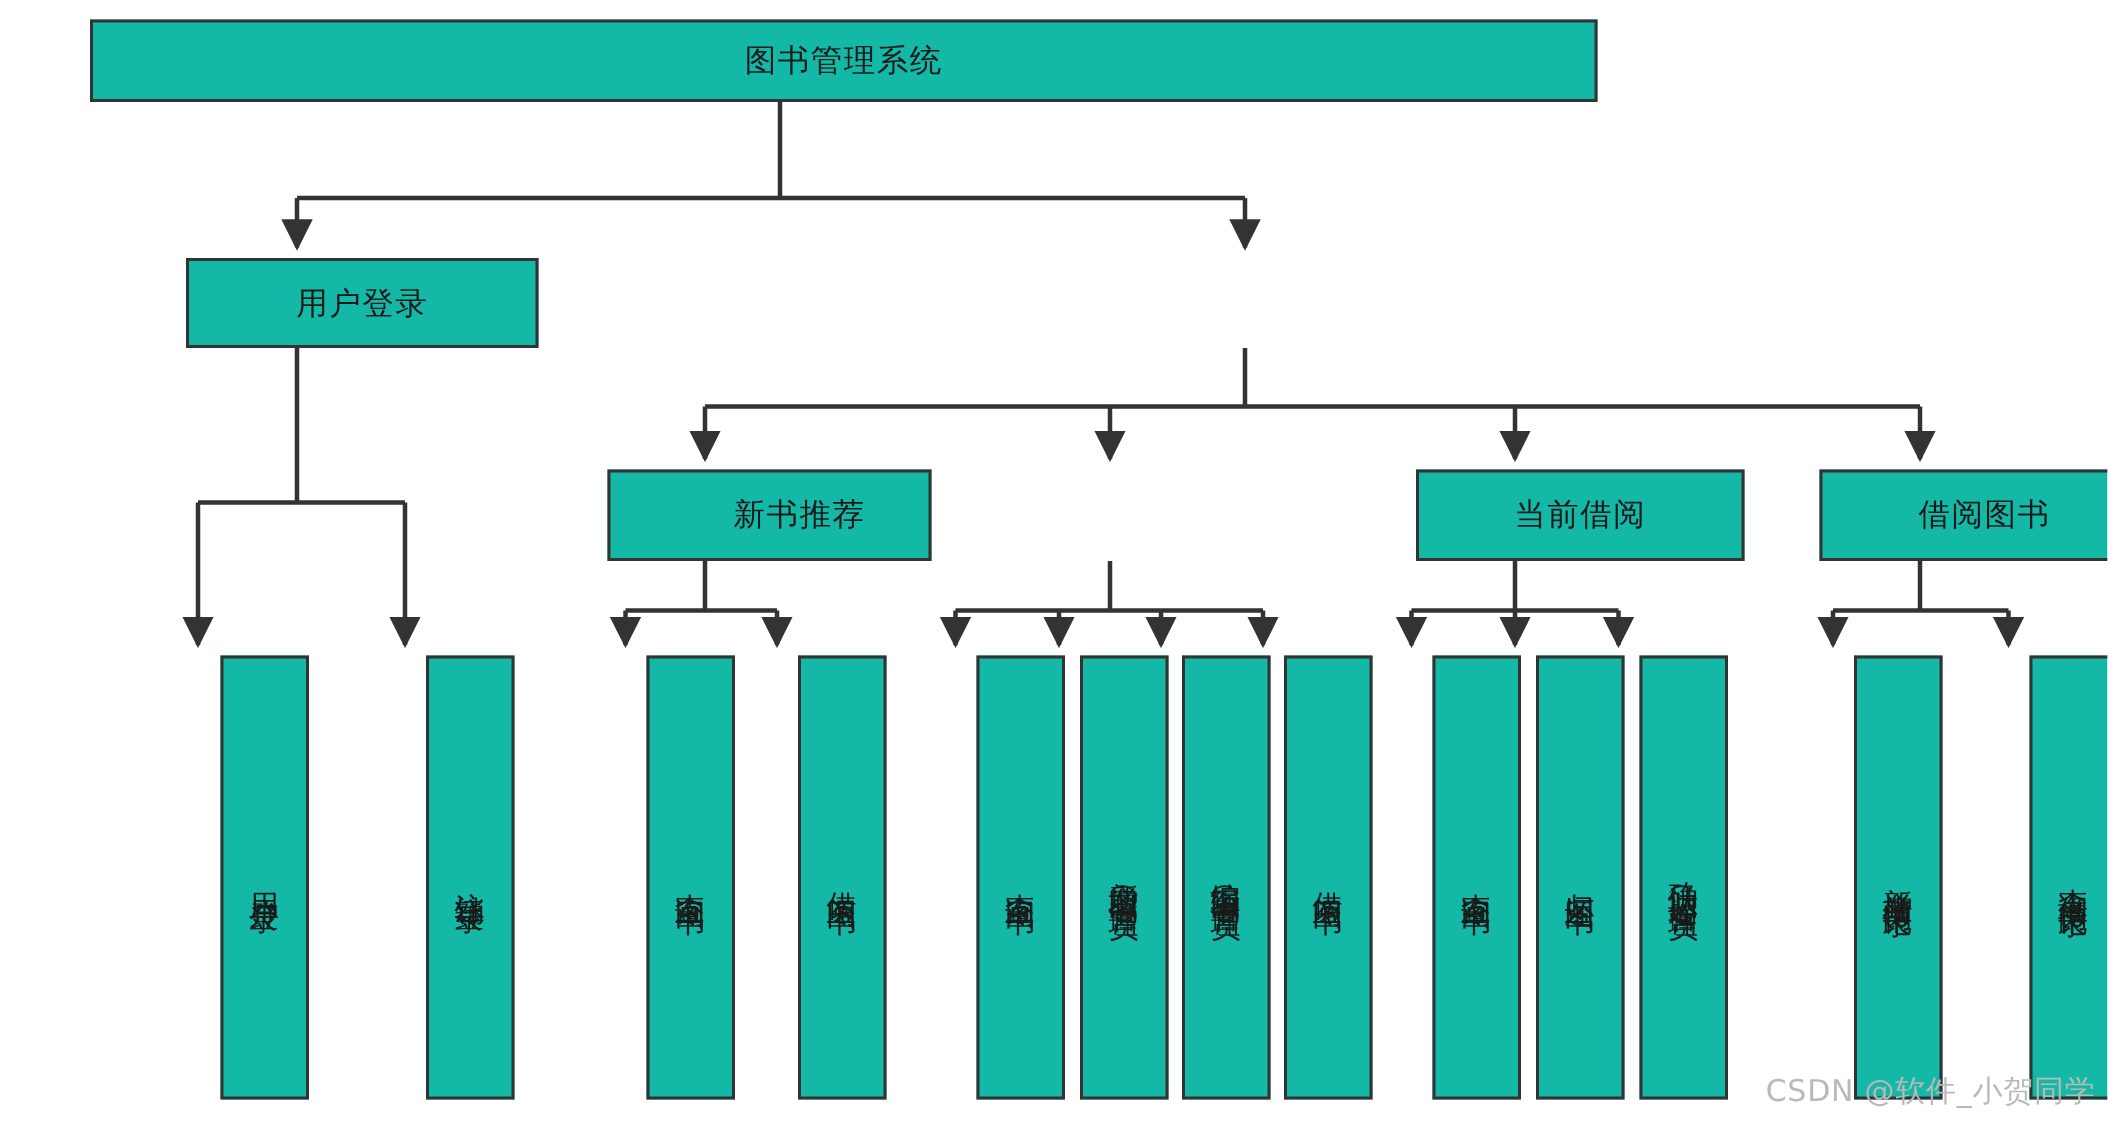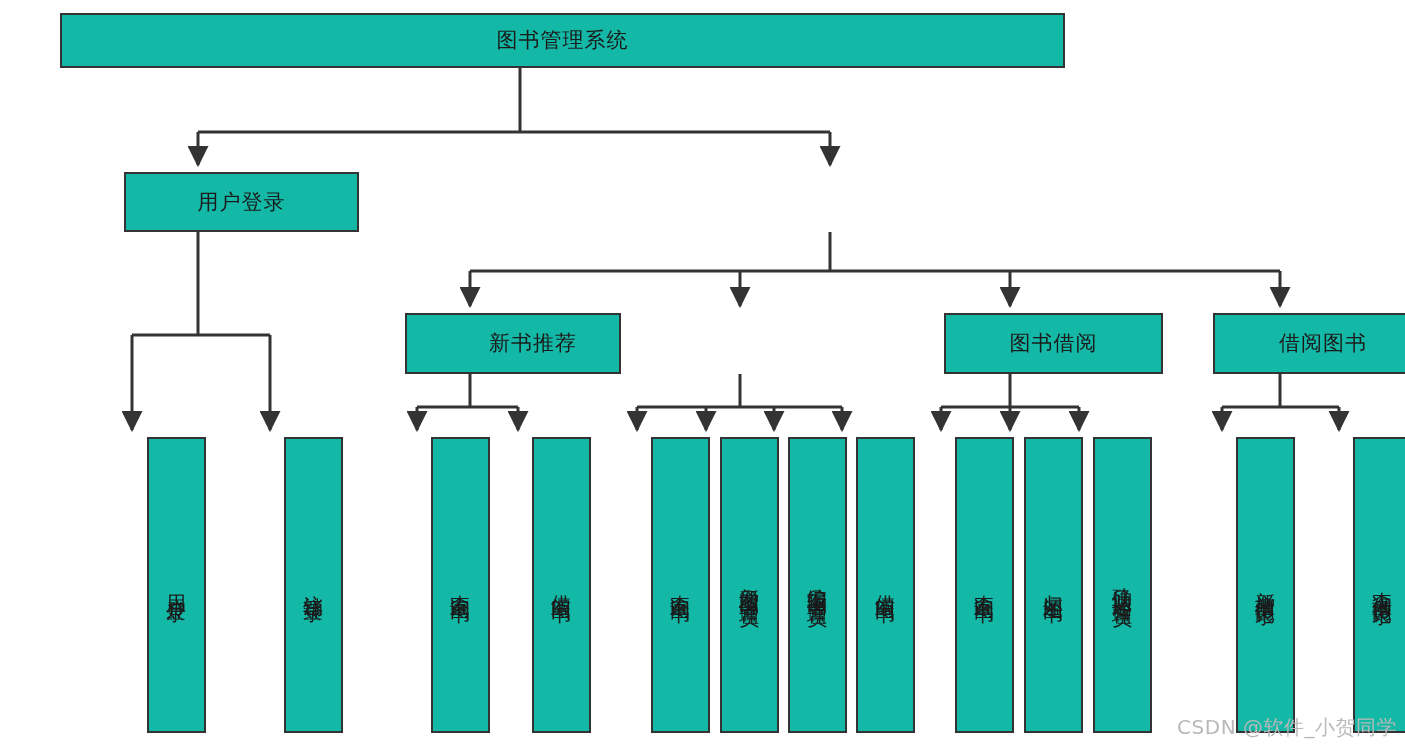--- a/index.html
+++ b/index.html
@@ -118,21 +118,21 @@
       <line x1="1222" y1="407" x2="1222" y2="430" marker-end="url(#arrow)"></line>
       <line x1="1339" y1="407" x2="1339" y2="430" marker-end="url(#arrow)"></line>
     </g>
   </svg>
 
   <div class="node horiz" style="left:17px; top:13px; width:1005px; height:55px;">图书管理系统</div>
 
   <div class="node horiz" style="left:81px; top:172px; width:235px; height:60px;">用户登录</div>
 
   <div class="node horiz" style="left:362px; top:313px; width:216px; height:61px;padding-left:40px;">新书推荐</div>
-  <div class="node horiz" style="left:901px; top:313px; width:219px; height:61px;">图书借阅</div>
+  <div class="node horiz" style="left:901px; top:313px; width:219px; height:61px;">当前借阅</div>
   <div class="node horiz" style="left:1170px; top:313px; width:220px; height:61px;">借阅图书</div>
 
   <div class="node vert" style="left:104px; top:437px; width:59px; height:296px;">用户登录</div>
   <div class="node vert" style="left:241px; top:437px; width:59px; height:296px;">注销登录</div>
 
   <div class="node vert" style="left:388px; top:437px; width:59px; height:296px;">查询图书</div>
   <div class="node vert" style="left:489px; top:437px; width:59px; height:296px;">借阅图书</div>
 
   <div class="node vert" style="left:608px; top:437px; width:59px; height:296px;">查询图书</div>
   <div class="node vert" style="left:677px; top:437px; width:59px; height:296px;">新增图书（管理员）</div>

